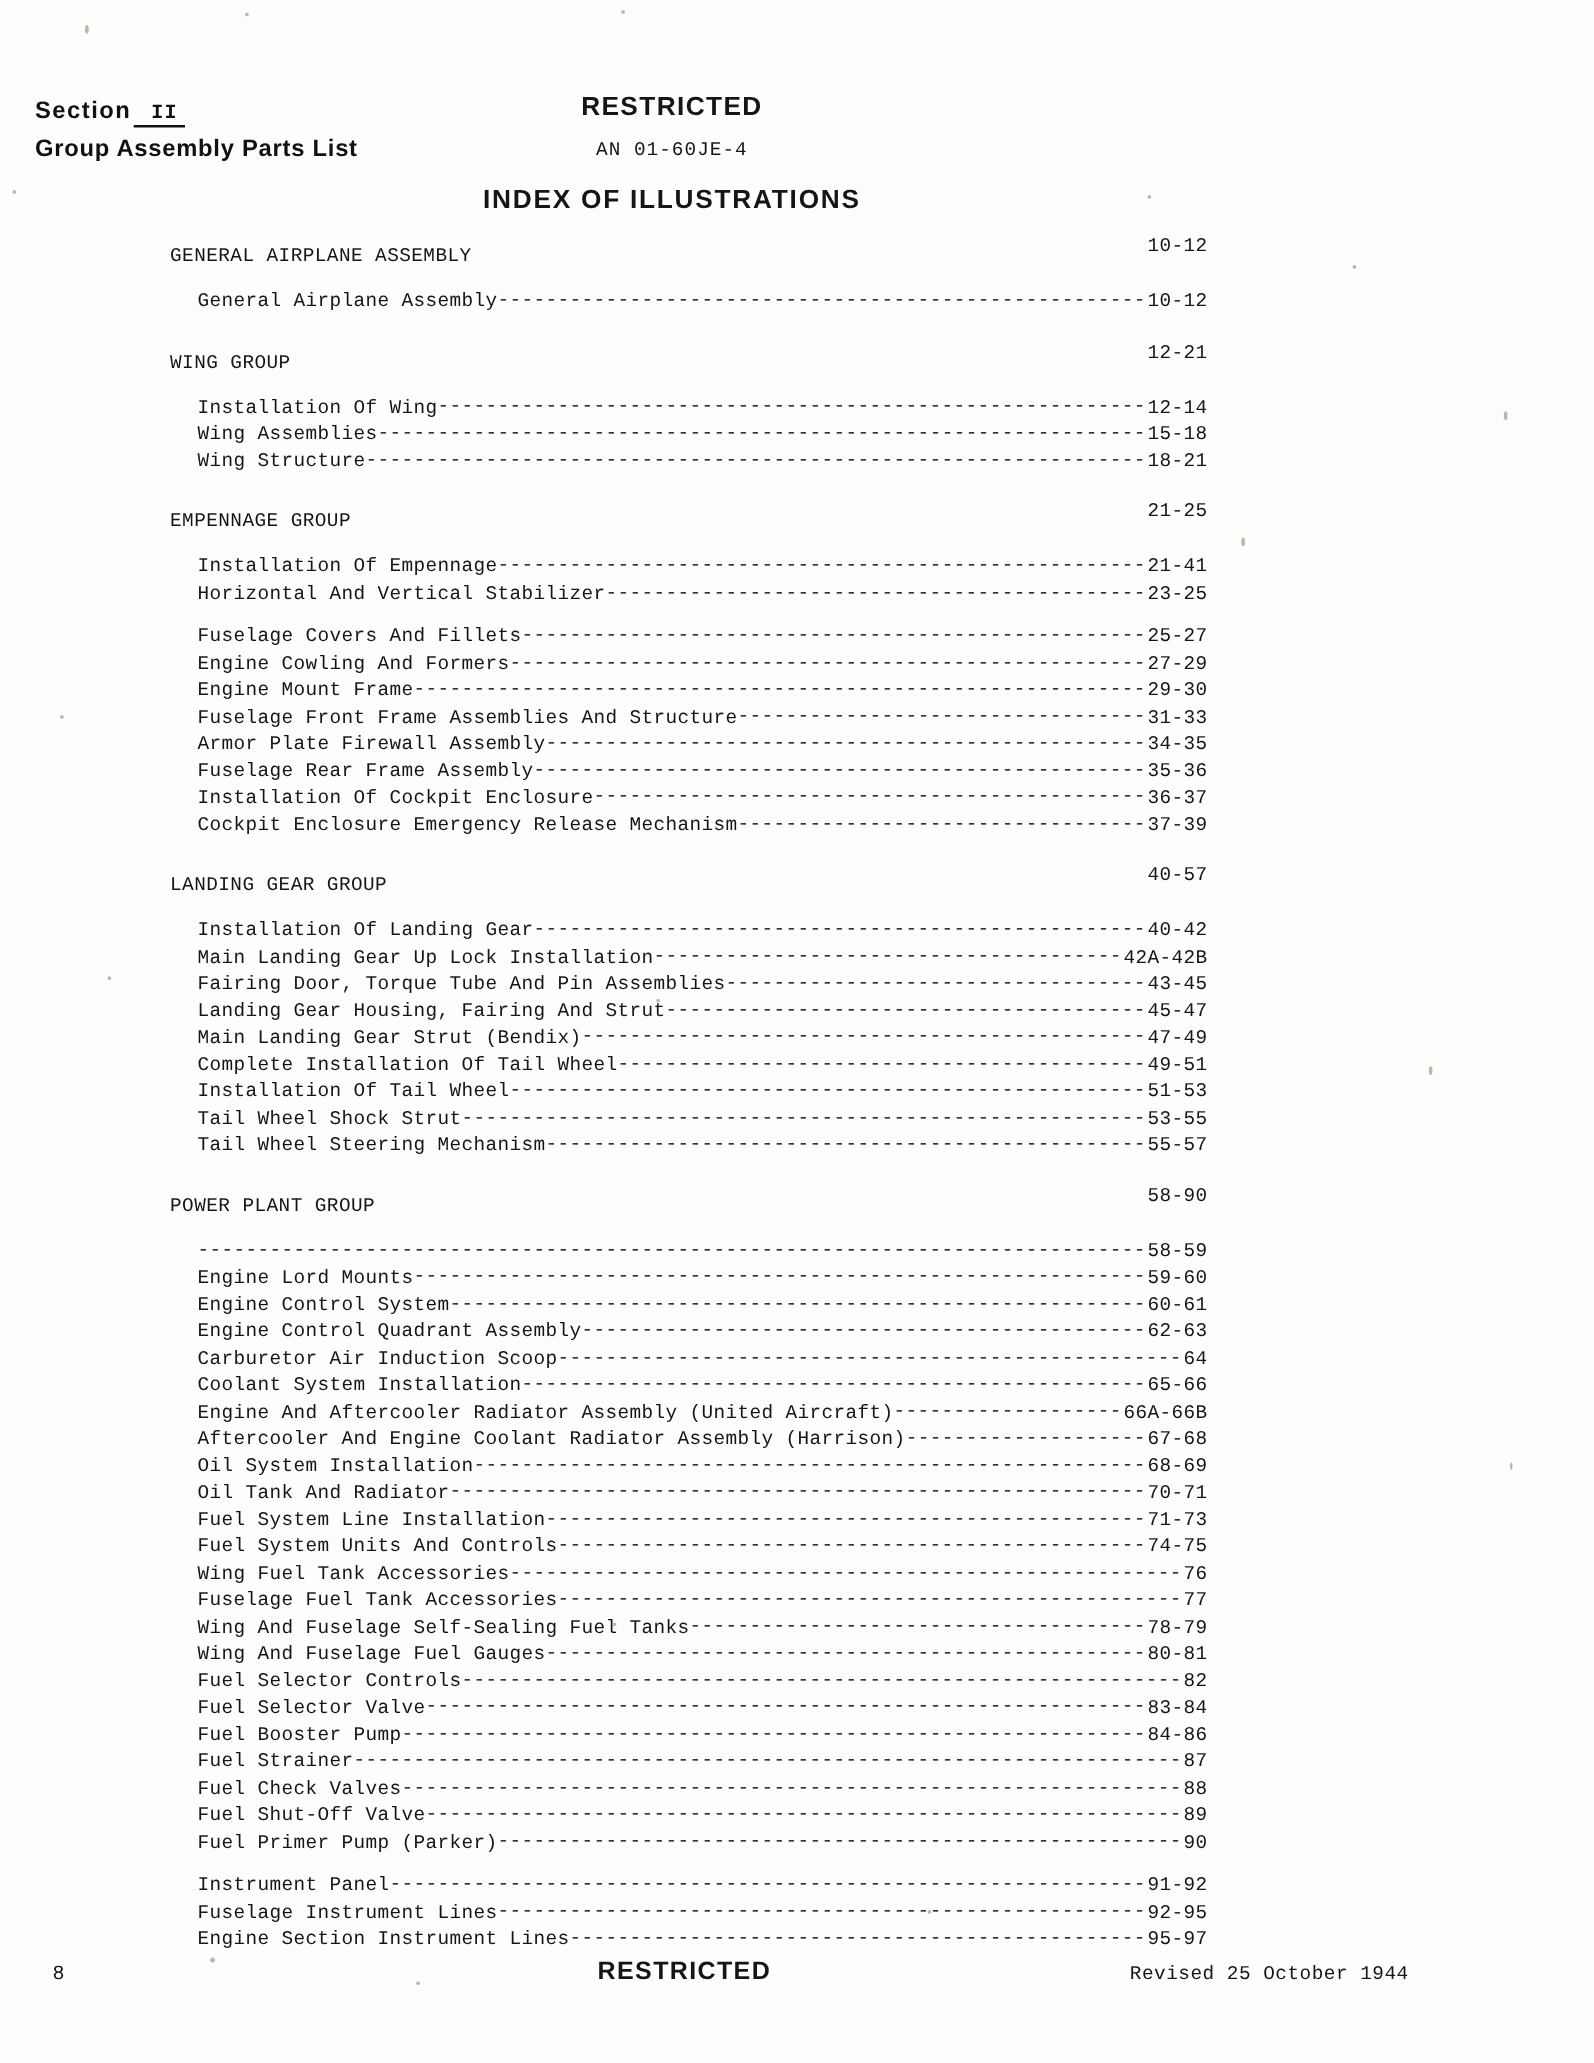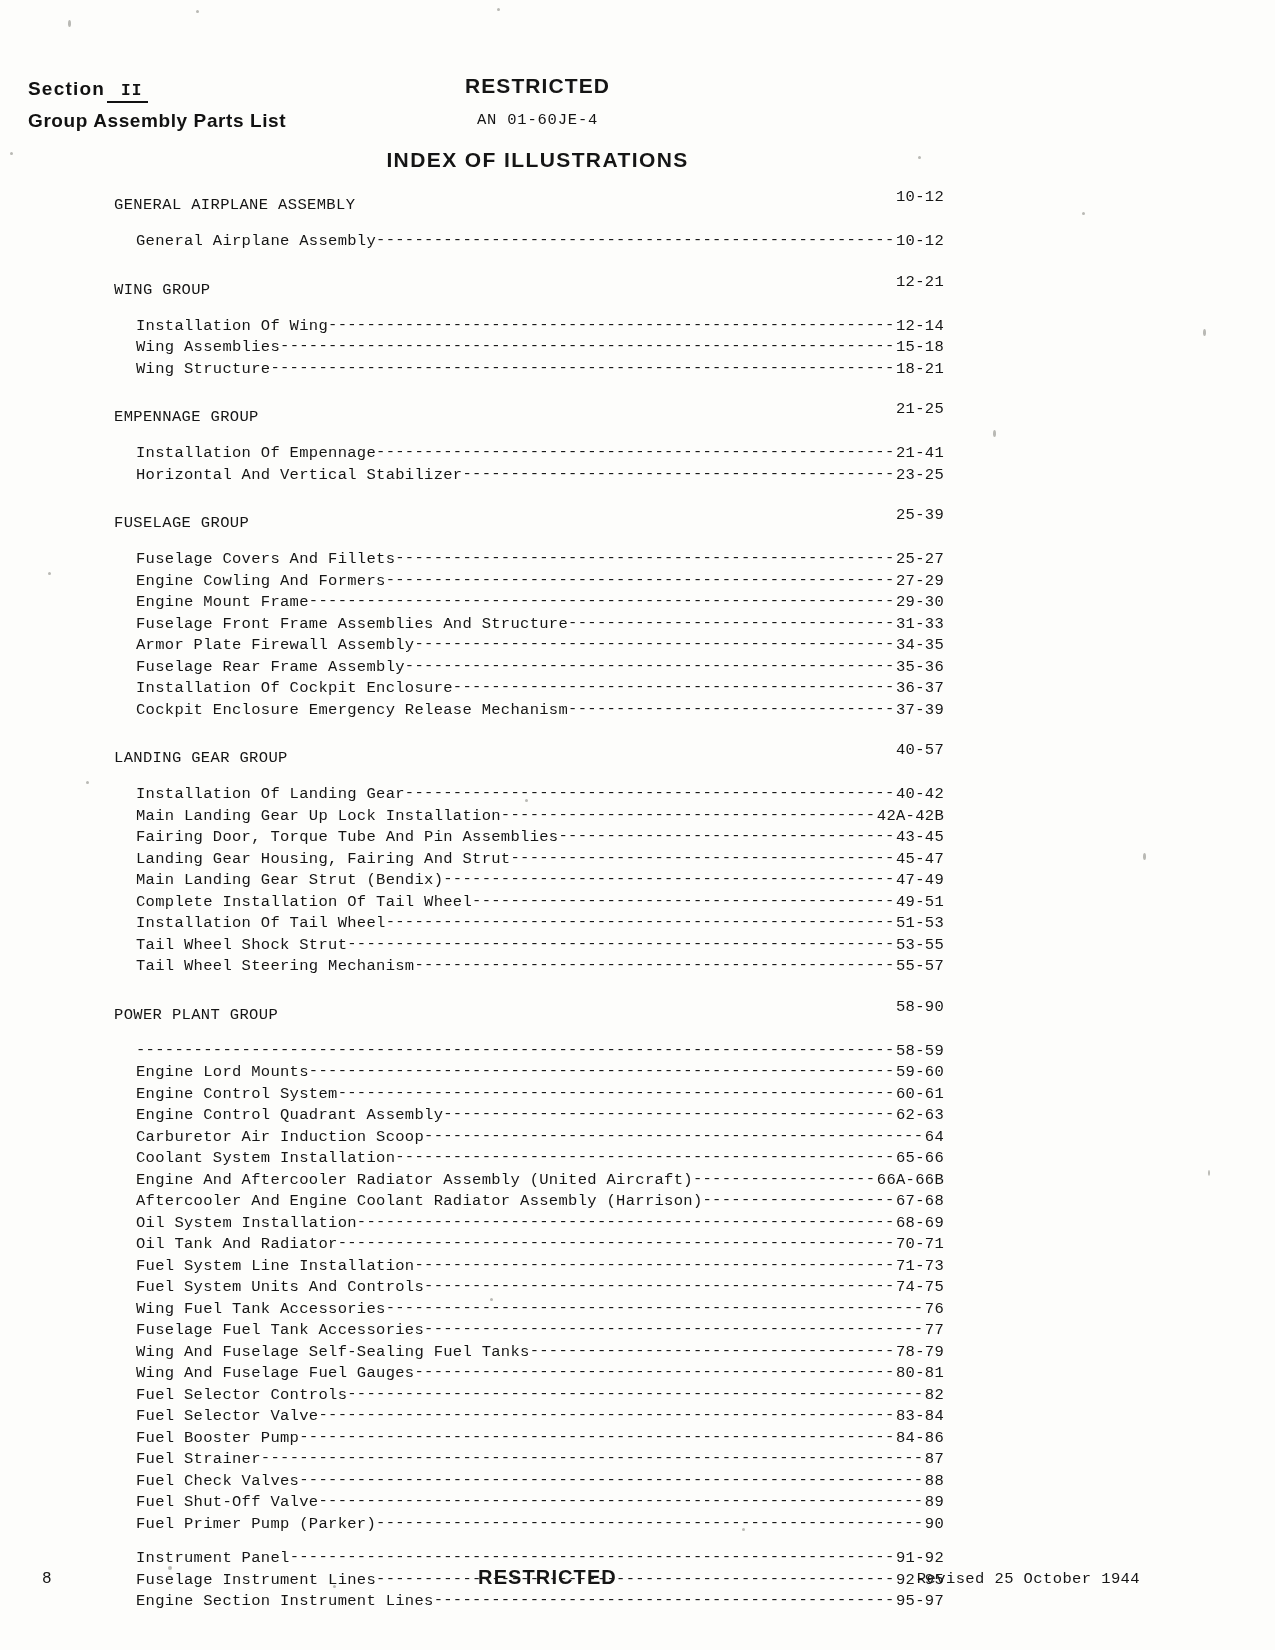--- a/index.html
+++ b/index.html
@@ -80,21 +80,21 @@
     font-family: "Liberation Sans", sans-serif;
     font-weight: bold;
     font-size: 21px;
     letter-spacing: 1.4px;
     transform: translateX(-100px);
   }
 
   
   .index {
     position: absolute;
-    left: 114px;
+    left: 136px;
     top: 196px;
     width: 830px;
   }
 
   .group {
     position: relative;
     display: flex;
     align-items: baseline;
     font-size: 15.5px;
     letter-spacing: 0.35px;
@@ -152,21 +152,21 @@
     width: 1275px;
     text-align: center;
     font-family: "Liberation Sans", sans-serif;
     font-weight: bold;
     font-size: 20px;
     letter-spacing: 1.1px;
     transform: translateX(-90px);
   }
   .foot-revised {
     position: absolute;
-    right: 135px;
+    right: 148px;
     top: 1570px;
     font-size: 15.5px;
     letter-spacing: 0.4px;
   }
 </style>
 </head>
 <body>
 
 <div class="page">
 
@@ -196,24 +196,20 @@
         <div class="entry"><span class="entry-label">Wing Assemblies</span><span class="entry-dots">---------------------------------------------------------------------------------------------------------------------------------</span><span class="entry-pages">15-18</span></div>
         <div class="entry"><span class="entry-label">Wing Structure</span><span class="entry-dots">---------------------------------------------------------------------------------------------------------------------------------</span><span class="entry-pages">18-21</span></div>
       </div>
       <div class="group">
         <span class="group-title">EMPENNAGE GROUP</span>
         <span class="group-pages">21-25</span>
       </div>
       <div class="entries">
         <div class="entry"><span class="entry-label">Installation Of Empennage</span><span class="entry-dots">---------------------------------------------------------------------------------------------------------------------------------</span><span class="entry-pages">21-41</span></div>
         <div class="entry"><span class="entry-label">Horizontal And Vertical Stabilizer</span><span class="entry-dots">---------------------------------------------------------------------------------------------------------------------------------</span><span class="entry-pages">23-25</span></div>
-      </div>
-      <div class="group">
-        <span class="group-title">FUSELAGE GROUP</span>
-        <span class="group-pages">25-39</span>
       </div>
       <div class="entries">
         <div class="entry"><span class="entry-label">Fuselage Covers And Fillets</span><span class="entry-dots">---------------------------------------------------------------------------------------------------------------------------------</span><span class="entry-pages">25-27</span></div>
         <div class="entry"><span class="entry-label">Engine Cowling And Formers</span><span class="entry-dots">---------------------------------------------------------------------------------------------------------------------------------</span><span class="entry-pages">27-29</span></div>
         <div class="entry"><span class="entry-label">Engine Mount Frame</span><span class="entry-dots">---------------------------------------------------------------------------------------------------------------------------------</span><span class="entry-pages">29-30</span></div>
         <div class="entry"><span class="entry-label">Fuselage Front Frame Assemblies And Structure</span><span class="entry-dots">---------------------------------------------------------------------------------------------------------------------------------</span><span class="entry-pages">31-33</span></div>
         <div class="entry"><span class="entry-label">Armor Plate Firewall Assembly</span><span class="entry-dots">---------------------------------------------------------------------------------------------------------------------------------</span><span class="entry-pages">34-35</span></div>
         <div class="entry"><span class="entry-label">Fuselage Rear Frame Assembly</span><span class="entry-dots">---------------------------------------------------------------------------------------------------------------------------------</span><span class="entry-pages">35-36</span></div>
         <div class="entry"><span class="entry-label">Installation Of Cockpit Enclosure</span><span class="entry-dots">---------------------------------------------------------------------------------------------------------------------------------</span><span class="entry-pages">36-37</span></div>
         <div class="entry"><span class="entry-label">Cockpit Enclosure Emergency Release Mechanism</span><span class="entry-dots">---------------------------------------------------------------------------------------------------------------------------------</span><span class="entry-pages">37-39</span></div>

